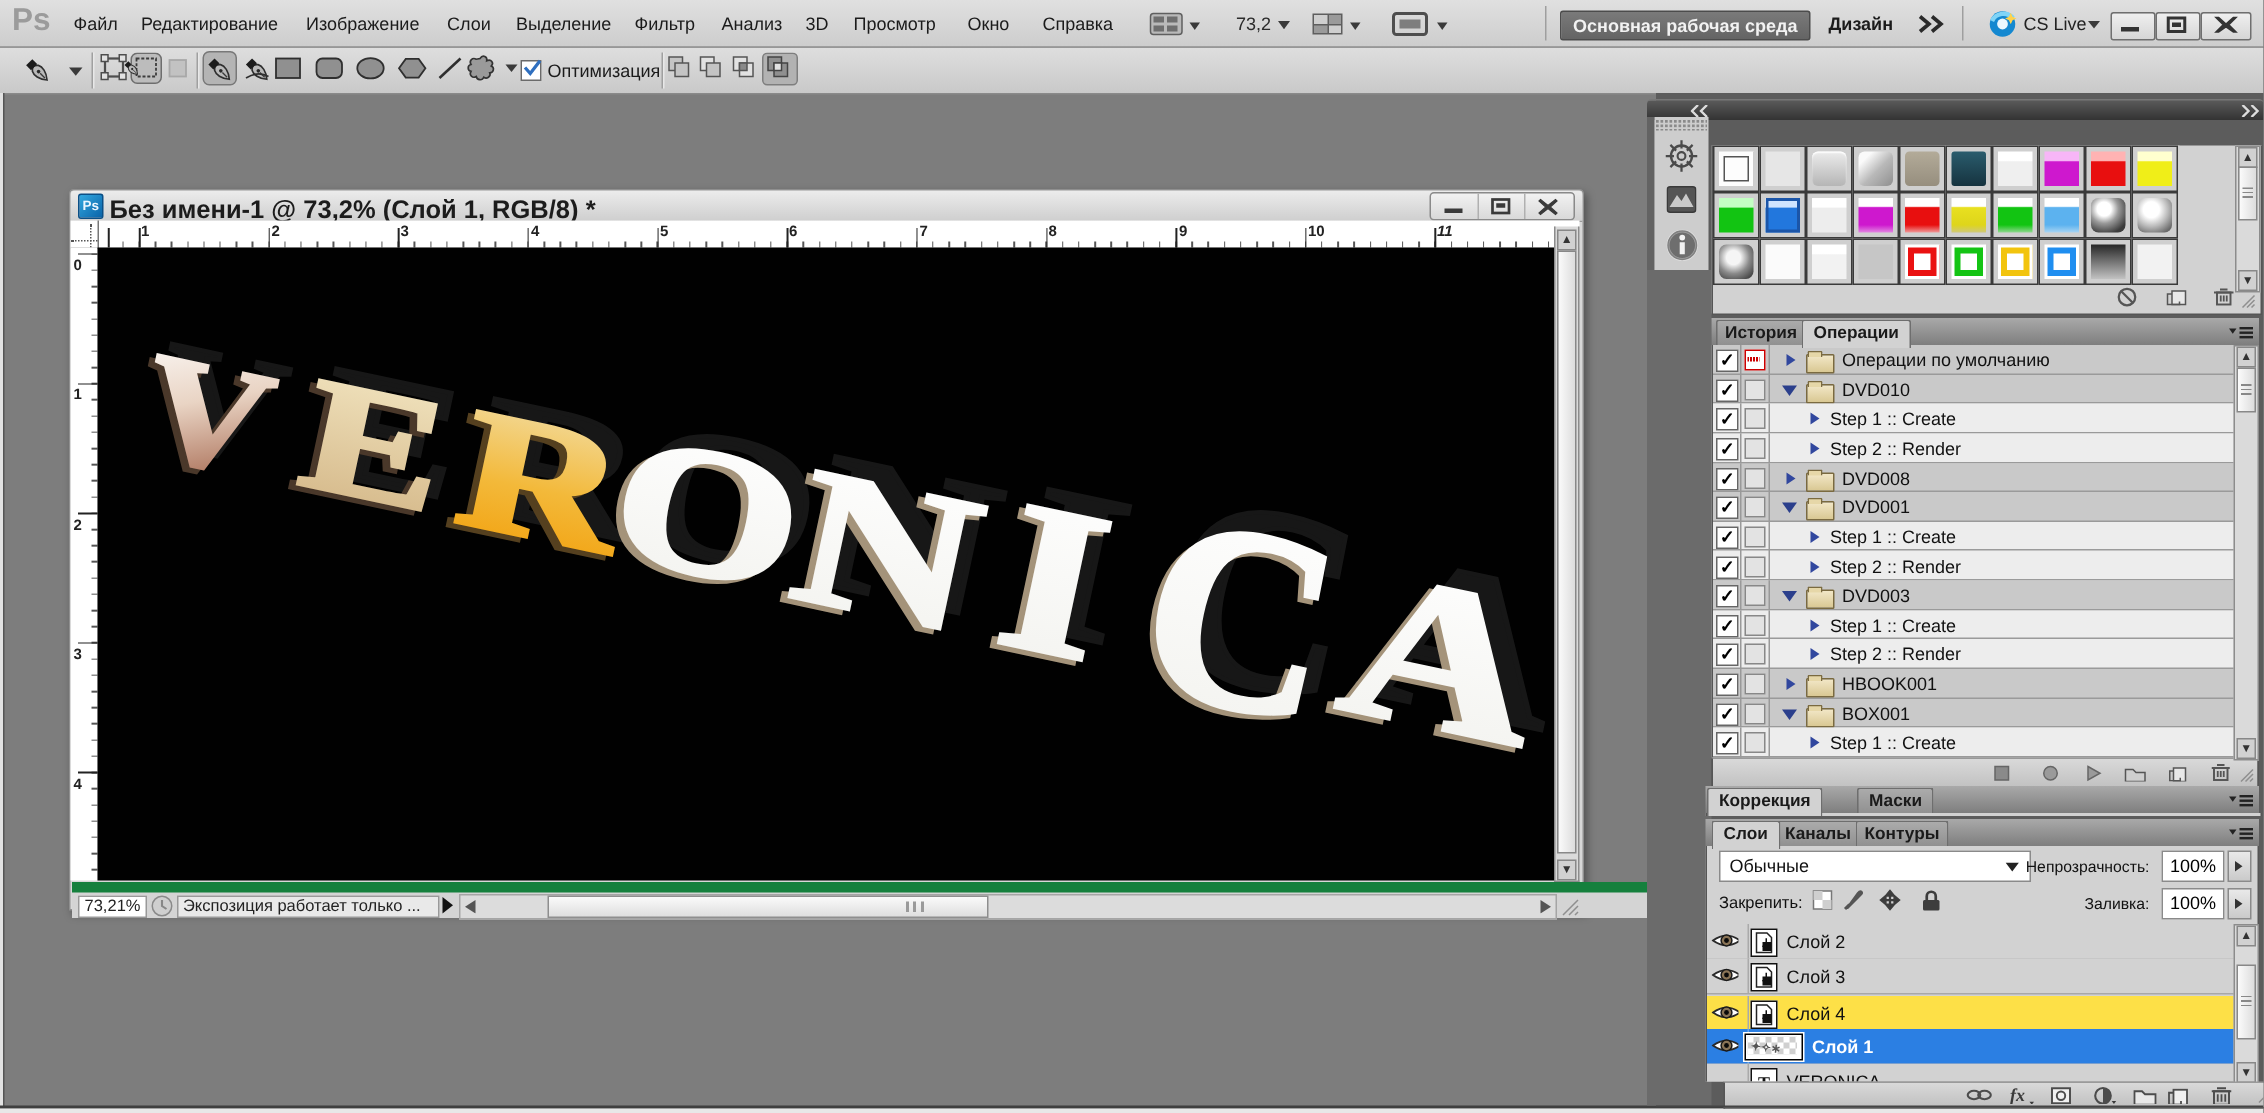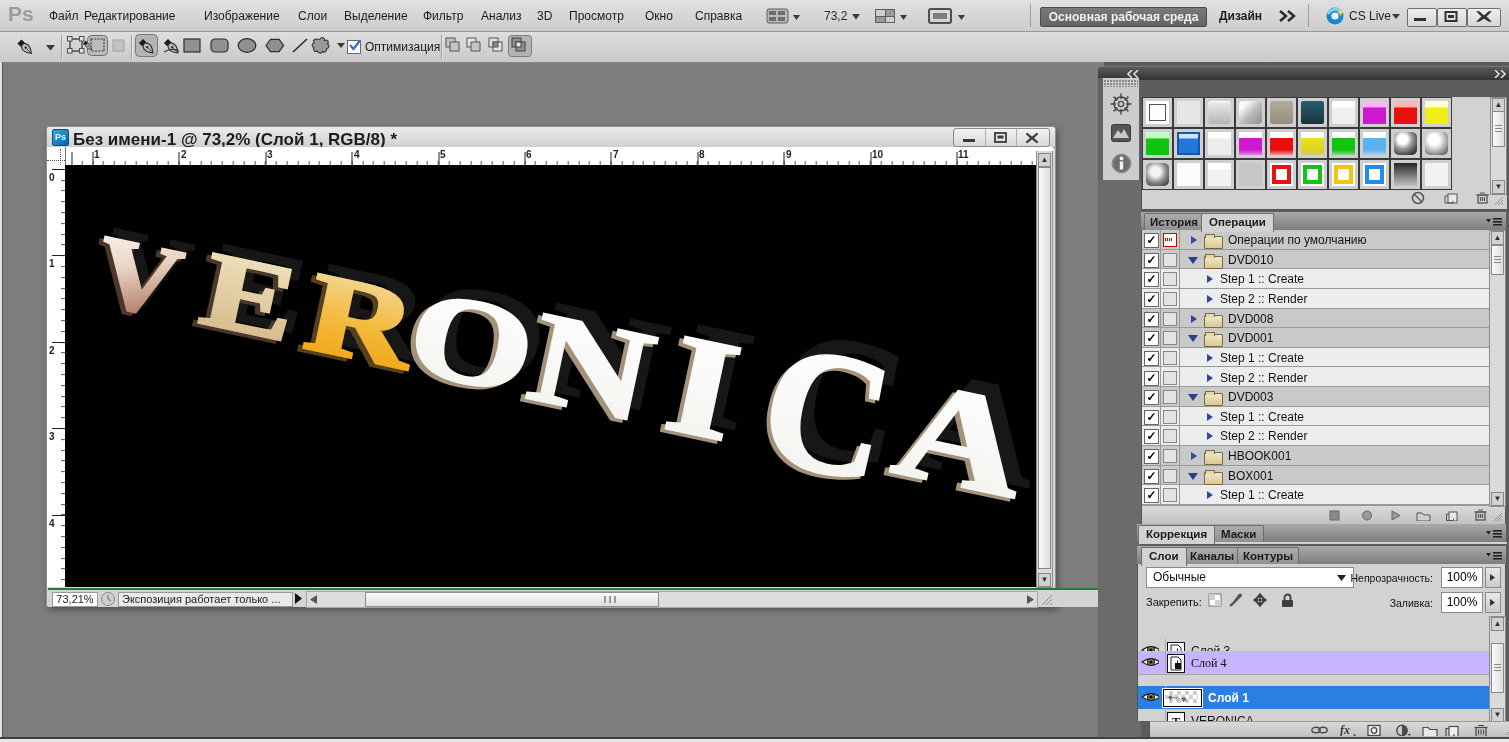--- a/index.html
+++ b/index.html
@@ -13,21 +13,21 @@
 #optbar{left:0;top:32px;width:1509px;height:30px;background:linear-gradient(#dedede,#c9c9c9);border-bottom:1px solid #8a8a8a;}
 .osep{position:absolute;top:3px;width:1px;height:24px;background:#a0a0a0;box-shadow:1px 0 0 #e8e8e8;}
 
 #docwin{left:46px;top:126px;width:1008px;height:479px;background:#d8d8d8;border:1px solid #8f8f8f;border-radius:3px 3px 0 0;box-shadow:2px 3px 6px rgba(0,0,0,.35);}
 #doctitle{position:absolute;left:0;top:0;width:100%;height:20px;background:linear-gradient(#ececec,#cfcfcf);border-bottom:1px solid #9a9a9a;border-radius:3px 3px 0 0;}
 #docicon{position:absolute;left:5px;top:2px;width:15px;height:15px;background:linear-gradient(135deg,#31a8e0,#0a63a8);border:1px solid #0b4f86;border-radius:2px;color:#eaf6ff;font-size:9px;font-weight:bold;text-align:center;line-height:15px;}
 #doctxt{position:absolute;left:26px;top:3px;font-size:17px;font-weight:bold;color:#1c1c1c;}
 
 .ruler{background:#fff;}
 
-#statusbar{position:absolute;left:1px;top:461px;width:1130px;height:17px;background:#d4d4d4;border-top:2px solid #15803d;font-size:11px;color:#222;}
+#statusbar{position:absolute;left:1px;top:461px;width:1130px;height:17px;background:#d4d4d4;border-top:7px solid #15803d;font-size:11px;color:#222;}
 
 #dock{left:1104px;top:62px;width:405px;height:675px;background:#5c5c5c;}
 .tabbar{position:absolute;background:linear-gradient(#a9a9a9,#7e7e7e);}
 .tab{position:absolute;top:1px;height:17px;padding:0 7px;font-size:11.5px;font-weight:bold;color:#1a1a1a;line-height:17px;background:linear-gradient(#ababab,#8f8f8f);border:1px solid #6e6e6e;border-bottom:none;border-radius:2px 2px 0 0;}
 .tab.act{background:#d2d2d2;height:18px;z-index:2;}
 .pmenu{position:absolute;right:4px;top:5px;width:16px;height:9px;}
 
 .sb{position:absolute;background:#dadada;border:1px solid #8c8c8c;}
 .sbthumb{position:absolute;left:1px;background:linear-gradient(90deg,#fbfbfb,#dcdcdc);border:1px solid #888;}
 .arr{position:absolute;left:1px;background:#d1d1d1;border:1px solid #888;text-align:center;color:#333;}
@@ -46,21 +46,21 @@
 .eye{position:absolute;left:5px;top:5px;width:18px;height:12px;}
 .eyecol{position:absolute;left:0;top:0;width:27px;height:23px;border-right:1px solid #aaa;}
 .lthumb{position:absolute;left:29px;top:3px;width:16px;height:17px;background:#fff;border:1px solid #111;}
 .lname{position:absolute;left:53px;top:5px;}
 </style></head>
 <body>
 
 <div id="menubar" class="abs">
   <div id="pslogo">Ps</div>
   <div class="mi" style="left:49px">Файл</div>
-  <div class="mi" style="left:84px">Редактирование</div>
+  <div class="mi" style="left:94px">Редактирование</div>
   <div class="mi" style="left:204px">Изображение</div>
   <div class="mi" style="left:298px">Слои</div>
   <div class="mi" style="left:344px">Выделение</div>
   <div class="mi" style="left:423px">Фильтр</div>
   <div class="mi" style="left:481px">Анализ</div>
   <div class="mi" style="left:537px">3D</div>
   <div class="mi" style="left:569px">Просмотр</div>
   <div class="mi" style="left:645px">Окно</div>
   <div class="mi" style="left:695px">Справка</div>
 
@@ -229,21 +229,21 @@
     <div class="abs" style="left:28px;top:2px;font-size:10px;font-weight:bold;color:#222;">1</div>
       <div class="abs" style="left:115px;top:2px;font-size:10px;font-weight:bold;color:#222;">2</div>
       <div class="abs" style="left:201px;top:2px;font-size:10px;font-weight:bold;color:#222;">3</div>
       <div class="abs" style="left:288px;top:2px;font-size:10px;font-weight:bold;color:#222;">4</div>
       <div class="abs" style="left:374px;top:2px;font-size:10px;font-weight:bold;color:#222;">5</div>
       <div class="abs" style="left:460px;top:2px;font-size:10px;font-weight:bold;color:#222;">6</div>
       <div class="abs" style="left:547px;top:2px;font-size:10px;font-weight:bold;color:#222;">7</div>
       <div class="abs" style="left:633px;top:2px;font-size:10px;font-weight:bold;color:#222;">8</div>
       <div class="abs" style="left:720px;top:2px;font-size:10px;font-weight:bold;color:#222;">9</div>
       <div class="abs" style="left:806px;top:2px;font-size:10px;font-weight:bold;color:#222;">10</div>
-      <div class="abs" style="left:892px;top:2px;font-size:10px;font-weight:bold;color:#222;">11</div>
+      <div class="abs" style="left:892px;top:2px;font-size:10px;font-weight:bold;color:#222;font-style:italic;">11</div>
   </div>
   <div class="abs ruler" style="left:0;top:38px;width:18px;height:422px;">
     <div class="abs" style="left:14px;top:0;width:4px;height:100%;background:repeating-linear-gradient(180deg,transparent 0 9.8px,#555 9.8px 10.8px);background-position:0 -5.9px;"></div>
     <div class="abs" style="left:5px;top:0;width:13px;height:100%;background:repeating-linear-gradient(180deg,#222 0 1px,transparent 1px 86.4px);background-position:0 4px;"></div>
     <div class="abs" style="left:2px;top:7px;font-size:10px;font-weight:bold;color:#222;">0</div>
       <div class="abs" style="left:2px;top:93px;font-size:10px;font-weight:bold;color:#222;">1</div>
       <div class="abs" style="left:2px;top:180px;font-size:10px;font-weight:bold;color:#222;">2</div>
       <div class="abs" style="left:2px;top:266px;font-size:10px;font-weight:bold;color:#222;">3</div>
       <div class="abs" style="left:2px;top:353px;font-size:10px;font-weight:bold;color:#222;">4</div>
   </div>
@@ -664,21 +664,21 @@
       <div class="arr" style="top:0;width:11px;height:12px;font-size:8px;line-height:12px;">▲</div>
       <div class="sbthumb" style="top:14px;width:11px;height:28px;">
           <div class="abs" style="left:2px;top:10px;width:7px;height:8px;background:repeating-linear-gradient(#888 0 1px,transparent 1px 3px);"></div>
         </div>
       <div class="arr" style="bottom:0;width:11px;height:12px;font-size:8px;line-height:12px;">▼</div>
     </div>
   </div>
 
   <div class="tabbar" style="left:33px;top:462px;width:369px;height:18px;">
     <div class="tab act" style="left:1px;">Коррекция</div>
-    <div class="tab" style="left:76px;">Маски</div>
+    <div class="tab" style="left:101px;">Маски</div>
     <svg class="pmenu" width="16" height="10">
         <path d="M0 2 l5 0 l-2.5 3.5 z" fill="#222"></path>
         <g fill="#222">
           <rect x="7" y="1" width="9" height="1.6"></rect>
           <rect x="7" y="4" width="9" height="1.6"></rect>
           <rect x="7" y="7" width="9" height="1.6"></rect>
         </g>
       </svg>
   </div>
   <div class="abs" style="left:33px;top:480px;width:369px;height:2px;background:#d2d2d2;border-left:1px solid #555;border-right:1px solid #555;"></div>
@@ -724,36 +724,51 @@
     </svg>
     <div class="abs" style="left:215px;top:33px;width:80px;text-align:right;font-size:10.5px;color:#111;">Заливка:</div>
     <div class="abs" style="left:303px;top:28px;width:40px;height:19px;background:#fff;border:1px solid #8a8a8a;font-size:12px;line-height:19px;text-align:center;">100%</div>
     <div class="abs" style="left:347px;top:28px;width:14px;height:19px;background:linear-gradient(#e9e9e9,#cacaca);border:1px solid #8a8a8a;">
         <svg class="abs" style="left:3px;top:6px" width="8" height="8">
           <path d="M1 0 l5 3.5 l-5 3.5 z" fill="#333"></path>
         </svg>
       </div>
   </div>
   <div id="layerrows" class="abs" style="left:33px;top:554px;width:367px;height:105px;background:#d2d2d2;border-left:1px solid #555;border-right:1px solid #555;overflow:hidden;">
+      <div class="lrow" style="top:0px;background:#d2d2d2;">
+        <div class="eyecol">
+          <svg class="eye" width="20" height="14" style="left:3px;top:4px;">
+            <path d="M1 7 Q10 0.5 19 7 Q10 13.5 1 7 Z" fill="#fdfdfd" stroke="#2a2a2a" stroke-width="1.3"></path>
+            <circle cx="10" cy="7" r="3.6" fill="#8a7456" stroke="#1a1a1a" stroke-width="1"></circle>
+            <circle cx="10" cy="7" r="1.6" fill="#0a0a0a"></circle>
+          </svg>
+        </div>
+        <div class="lthumb"><svg width="16" height="17">
+            <path d="M3 2 h7 l3 3 v10 h-10 z" fill="#fff" stroke="#222"></path>
+            <path d="M7 8 h6 v6 h-6 z" fill="#111"></path>
+            <path d="M9.5 5.5 v5 M7 10.5 l2.5 2.5 l2.5 -2.5" stroke="#111" fill="none"></path>
+          </svg></div>
+        <div class="lname">Слой 2</div>
+      </div>
       <div class="lrow" style="top:23.3px;background:#d2d2d2;">
         <div class="eyecol">
           <svg class="eye" width="20" height="14" style="left:3px;top:4px;">
             <path d="M1 7 Q10 0.5 19 7 Q10 13.5 1 7 Z" fill="#fdfdfd" stroke="#2a2a2a" stroke-width="1.3"></path>
             <circle cx="10" cy="7" r="3.6" fill="#8a7456" stroke="#1a1a1a" stroke-width="1"></circle>
             <circle cx="10" cy="7" r="1.6" fill="#0a0a0a"></circle>
           </svg>
         </div>
         <div class="lthumb"><svg width="16" height="17">
             <path d="M3 2 h7 l3 3 v10 h-10 z" fill="#fff" stroke="#222"></path>
             <path d="M7 8 h6 v6 h-6 z" fill="#111"></path>
             <path d="M9.5 5.5 v5 M7 10.5 l2.5 2.5 l2.5 -2.5" stroke="#111" fill="none"></path>
           </svg></div>
         <div class="lname">Слой 3</div>
       </div>
-      <div class="lrow" style="top:35px;background:#c4b5fd;font-family:Liberation Serif, serif;">
+      <div class="lrow" style="top:48px;background:#fde047;">
         <div class="eyecol">
           <svg class="eye" width="20" height="14" style="left:3px;top:4px;">
             <path d="M1 7 Q10 0.5 19 7 Q10 13.5 1 7 Z" fill="#fdfdfd" stroke="#2a2a2a" stroke-width="1.3"></path>
             <circle cx="10" cy="7" r="3.6" fill="#8a7456" stroke="#1a1a1a" stroke-width="1"></circle>
             <circle cx="10" cy="7" r="1.6" fill="#0a0a0a"></circle>
           </svg>
         </div>
         <div class="lthumb"><svg width="16" height="17">
             <path d="M3 2 h7 l3 3 v10 h-10 z" fill="#fff" stroke="#222"></path>
             <path d="M7 8 h6 v6 h-6 z" fill="#111"></path>

